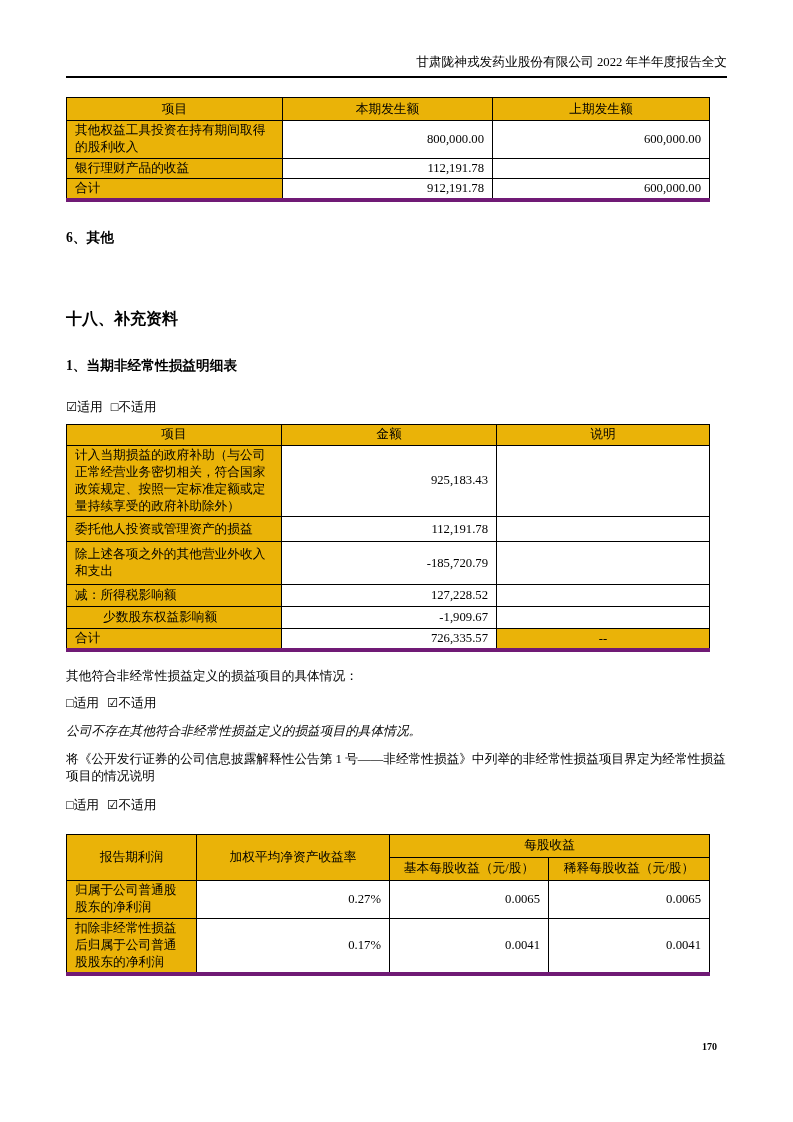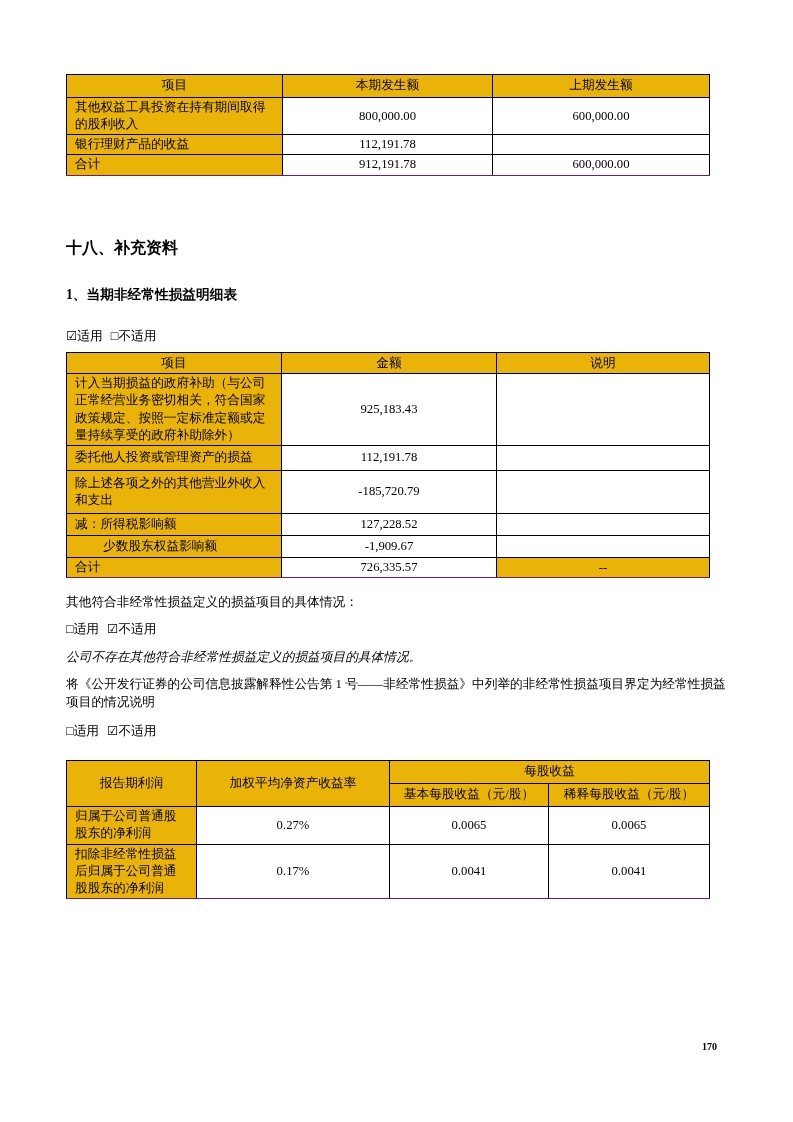--- a/index.html
+++ b/index.html
@@ -29,24 +29,24 @@
     width:643px;
     font-size:12.7px;
   }
   td {
     border:1px solid #000;
     padding:1px 8px;
     line-height:1.35;
     vertical-align:middle;
     overflow:hidden;
   }
-  tr.t-last td { border-bottom:1px solid #701a75; }
+  tr.t-last td { border-bottom:4px solid #701a75; }
   .gray { background:#eab308; }
   .ctr  { text-align:center; }
-  .num  { text-align:center; }
+  .num  { text-align:right; }
   .indent { padding-left:36px; }
 
   .h-main { font-weight:bold; font-size:16px;  }
   .h-sub  { font-weight:bold; font-size:13.7px; }
   .body-text { font-size:12.7px; line-height:1.4; }
   .unit-note { text-align:right; font-size:12.7px; }
   .applic .gap { display:inline-block; width:8px; }
 
   .m-t1     { margin-top:19px; }
   .m-h6     { margin-top:27px; }
@@ -87,20 +87,23 @@
     font-size:10px;
     font-weight:bold;
   }
 </style>
 </head>
 <body>
 
 <div class="page">
   <div class="content">
 
+    <div class="doc-header">
+      <span>甘肃陇神戎发药业股份有限公司 2022 年半年度报告全文</span>
+    </div>
 
     <table class="t1 m-t1">
       <colgroup>
           <col style="width:216px">
           <col style="width:210px">
           <col style="width:217px">
         </colgroup>
       <tbody>
           <tr class="r-head">
         <td class="gray ctr">项目</td>
@@ -118,20 +121,21 @@
         <td class="num"></td>
       </tr>
       <tr class="r-3 t-last">
         <td class="gray">合计</td>
         <td class="num">912,191.78</td>
         <td class="num">600,000.00</td>
       </tr>
     </tbody>
       </table>
 
+    <div class="h-sub m-h6">6、其他</div>
 
     <div class="h-main m-h18">十八、补充资料</div>
 
     <div class="h-sub m-sub1">1、当期非经常性损益明细表</div>
 
     <div class="body-text applic m-applic1">
       <span>☑适用</span><span class="gap"></span><span>□不适用</span>
     </div>
 
 

